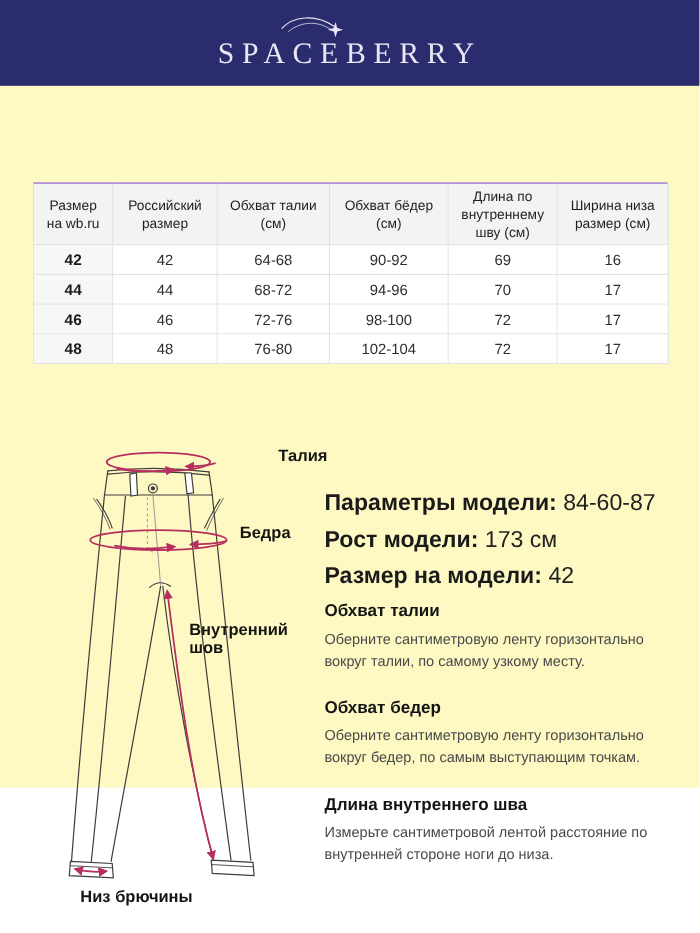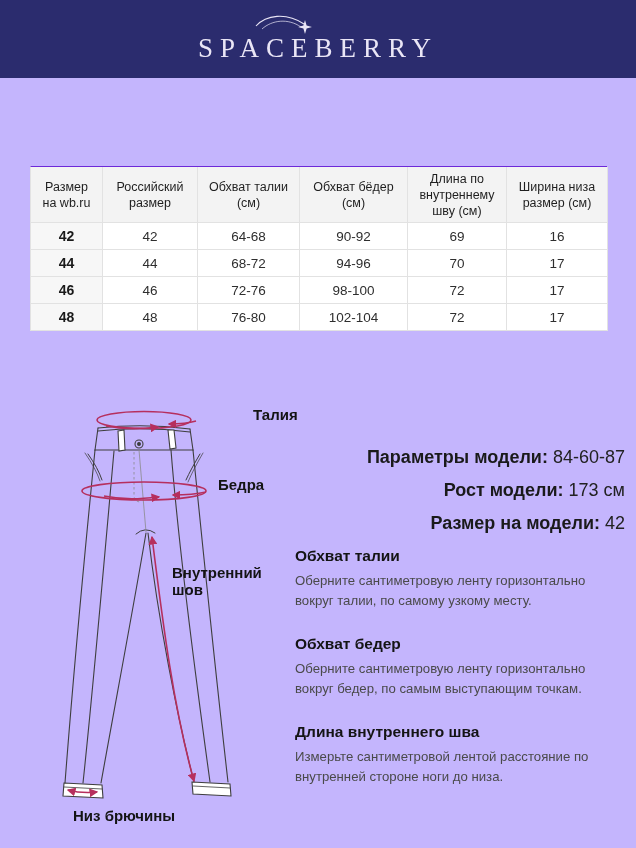--- a/index.html
+++ b/index.html
@@ -1,18 +1,18 @@
 <!DOCTYPE html>
 <html><head>
 <meta charset="utf-8">
 <style>
   * { margin:0; padding:0; box-sizing:border-box; }
   html,body { width:636px; height:848px; background:#ffffff;
     font-family:"Liberation Sans", sans-serif; color:#222; overflow:hidden; }
-  .page { position:relative; width:636px; height:848px; background:#c4b5fd;padding-left:14px; }
+  .page { position:relative; width:636px; height:716px; background:#fef9c3;padding-left:14px; }
 
   
   .brand-band { position:absolute; left:0; top:0; width:636px; height:78px;
     background:#2b2c6e; }
   .brand-logo { position:relative; width:100%; height:100%;
     display:flex; align-items:flex-end; justify-content:center; }
   .brand-word { font-family:"Liberation Serif", serif; font-size:27px;
     letter-spacing:7px; color:#eae6f6; padding-bottom:14px; font-weight:400; }
   .brand-star { position:absolute; left:252px; top:10px; }
 
@@ -33,21 +33,21 @@
   .diag-label { position:absolute; font-size:15px; font-weight:600; color:#141414;
     white-space:nowrap; }
   .diag-label.wrap { white-space:normal; width:112px; line-height:17px; }
   .lbl-waist { left:172px; top:16px;margin-left:43px; }
   .lbl-hips  { left:180px; top:86px; }
   .lbl-seam  { left:134px; top:174px; }
   .lbl-hem   { left:35px;  top:417px; }
 
   
   .info-col { position:absolute; left:295px; top:441px; width:330px; }
-  .model-params { font-size:18px; line-height:33px; color:#1a1a1a;text-align:right; }
+  .model-params { font-size:21px; line-height:33px; color:#1a1a1a; }
   .model-params .lbl { font-weight:bold; }
   .model-params .val { font-weight:400; color:#222; }
   .guide-section .g-title { font-size:15.5px; font-weight:bold; color:#141414; }
   .guide-section .g-text { font-size:13.2px; line-height:20px; color:#4a4a4a;
     margin-top:6px; }
   .sec-1 { margin-top:7px; }
   .sec-1 .g-text { max-width:336px; }
   .sec-2 { margin-top:24px; }
   .sec-2 .g-text { max-width:336px; }
   .sec-3 { margin-top:24px; }

